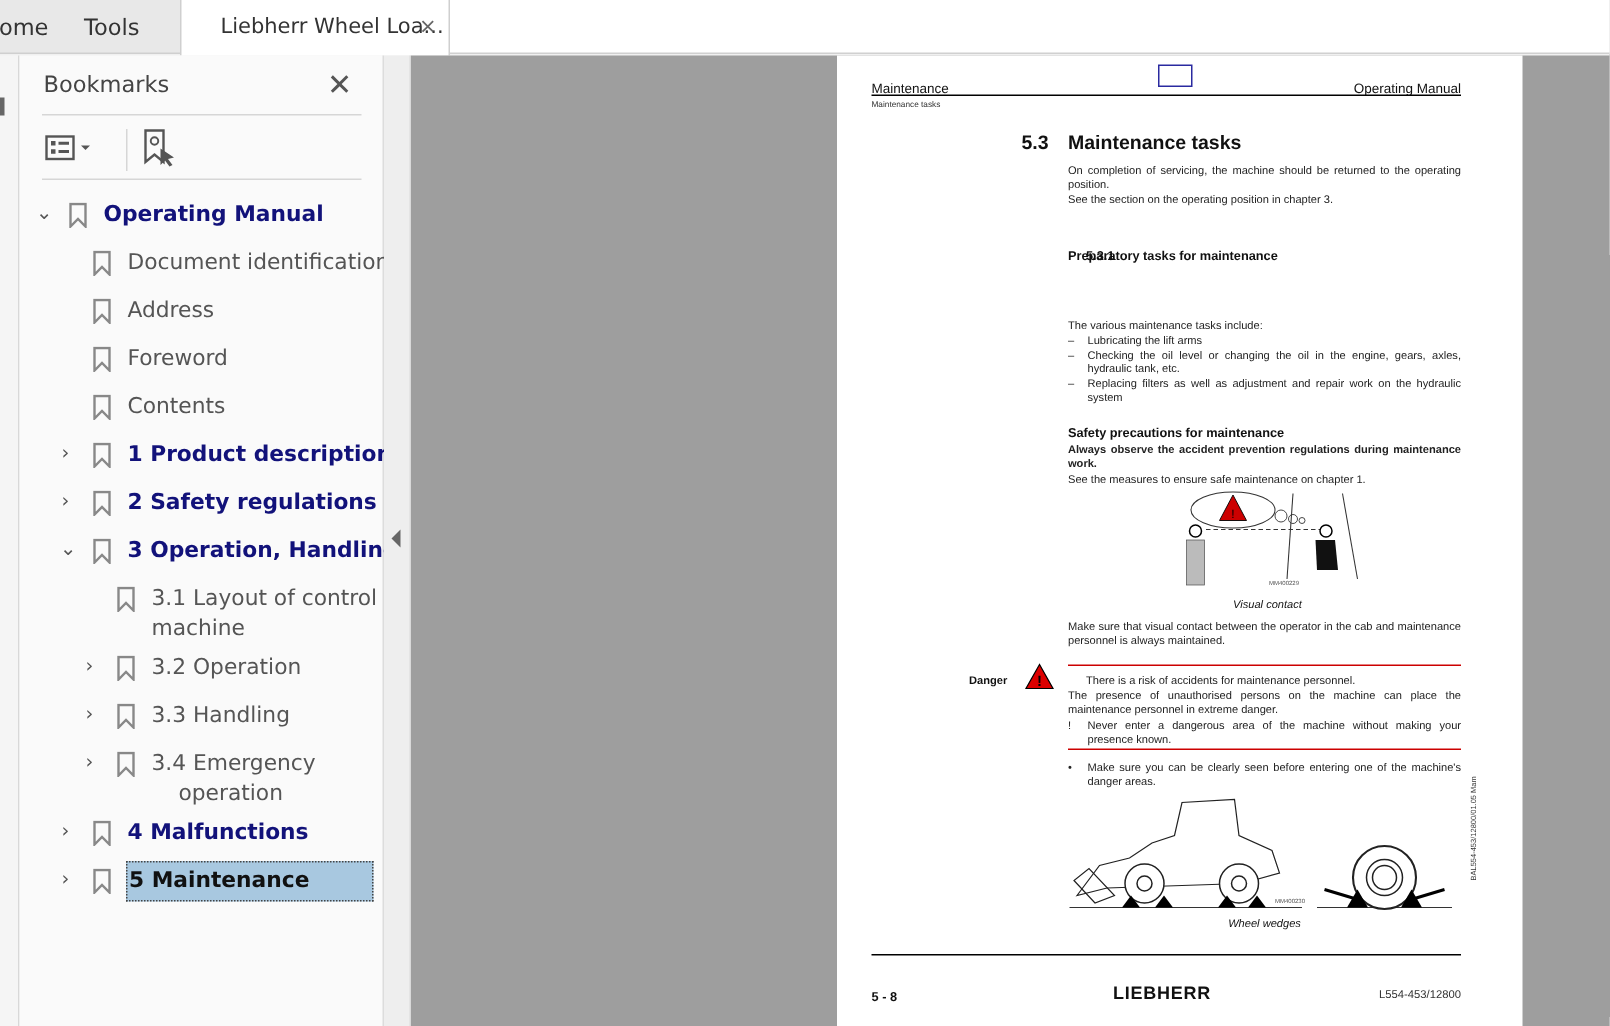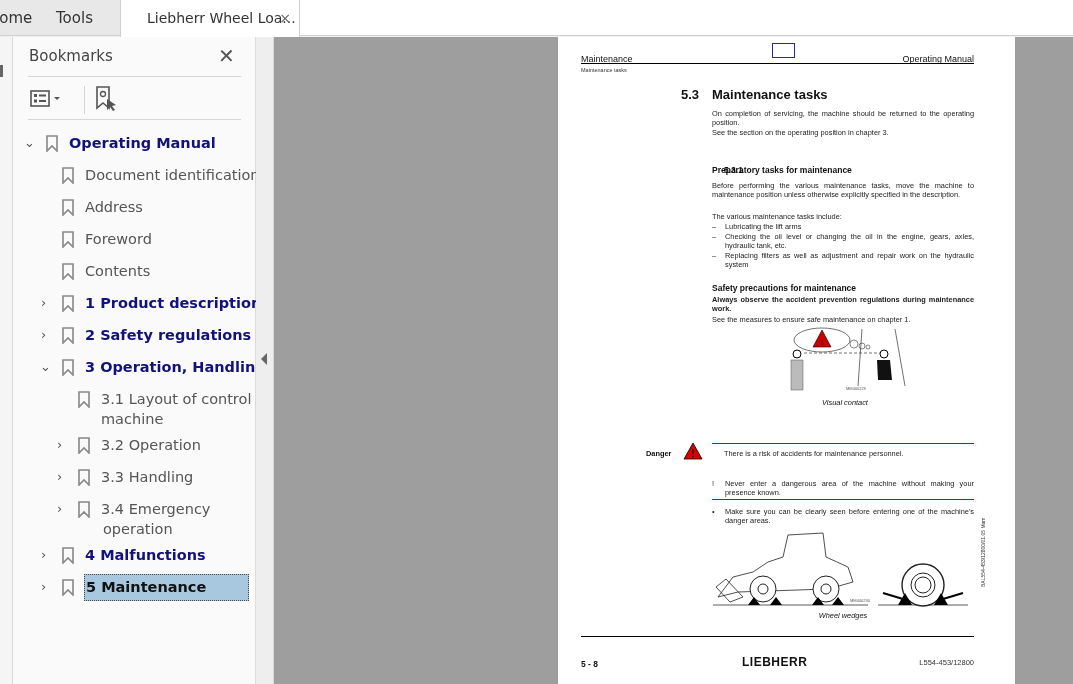--- a/index.html
+++ b/index.html
@@ -185,21 +185,21 @@
       </svg>
     <span class="lbl" style="left:77px;">3.3 Handling</span>
   </div>
 
   <div class="bm norm" style="left:11px; top:462px;">
     <span class="chev" style="left:33px;">›</span>
     <svg class="ribbon" style="left:54px;" viewBox="0 0 12 17">
         <path d="M1 1H11V16L6 11L1 16Z" fill="none" stroke="#888" stroke-width="1.6"></path>
       </svg>
     <span class="lbl" style="left:77px;">3.4 Emergency</span>
-    <span class="lbl" style="left:79px; top:20px;">operation</span>
+    <span class="lbl" style="left:95px; top:20px;">operation</span>
   </div>
 
   <div class="bm bold" style="left:11px; top:508px;">
     <span class="chev" style="left:17px;">›</span>
     <svg class="ribbon" style="left:38px;" viewBox="0 0 12 17">
         <path d="M1 1H11V16L6 11L1 16Z" fill="none" stroke="#888" stroke-width="1.6"></path>
       </svg>
     <span class="lbl" style="left:61px;">4 Malfunctions</span>
   </div>
 
@@ -224,21 +224,20 @@
     <div class="abs hdr-line"></div>
     <div class="abs hdr-sub">Maintenance tasks</div>
 
     <div class="abs h1num">5.3</div>
     <div class="abs h1">Maintenance tasks</div>
     <div class="abs txt" style="left:154px; top:72px; width:262px;">On completion of servicing, the machine should be returned to the operating position.</div>
     <div class="abs txt" style="left:154px; top:91px; width:262px;">See the section on the operating position in chapter 3.</div>
 
     <div class="abs h2num">5.3.1</div>
     <div class="abs h2">Preparatory tasks for maintenance</div>
-    <div class="abs txt" style="left:154px; top:144px; width:262px;">Before performing the various maintenance tasks, move the machine to maintenance position unless otherwise explicitly specified in the description.</div>
     <div class="abs txt" style="left:154px; top:175px; width:262px;">The various maintenance tasks include:</div>
     <div class="abs txt li" style="left:154px; top:185px; width:262px;"><span class="dash">–</span><span>Lubricating the lift arms</span></div>
     <div class="abs txt li" style="left:154px; top:195px; width:262px;"><span class="dash">–</span><span>Checking the oil level or changing the oil in the engine, gears, axles, hydraulic tank, etc.</span></div>
     <div class="abs txt li" style="left:154px; top:214px; width:262px;"><span class="dash">–</span><span>Replacing filters as well as adjustment and repair work on the hydraulic system</span></div>
 
     <div class="abs h3">Safety precautions for maintenance</div>
     <div class="abs txt" style="left:154px; top:258px; width:262px; font-weight:bold;">Always observe the accident prevention regulations during maintenance work.</div>
     <div class="abs txt" style="left:154px; top:278px; width:262px;">See the measures to ensure safe maintenance on chapter 1.</div>
 
     <svg class="abs" style="left:222px; top:287px;" width="130" height="72" viewBox="0 0 130 72">
@@ -251,28 +250,30 @@
       <line x1="24" y1="29" x2="100" y2="29" stroke="#333" stroke-width="0.7" stroke-dasharray="3,2"></line>
       <circle cx="17" cy="30" r="4" fill="#fff" stroke="#000"></circle>
       <rect x="11" y="36" width="12" height="30" fill="#bbb" stroke="#555" stroke-width="0.5"></rect>
       <line x1="82" y1="5" x2="78" y2="62" stroke="#333" stroke-width="0.7"></line>
       <line x1="115" y1="5" x2="125" y2="62" stroke="#333" stroke-width="0.7"></line>
       <circle cx="104" cy="30" r="4" fill="#fff" stroke="#000"></circle>
       <path d="M97 36 L110 36 L112 56 L98 56 Z" fill="#111"></path>
       <text x="66" y="66" font-size="4" fill="#555">MM400229</text>
     </svg>
     <div class="abs caption" style="left:222px; top:361px; width:130px;">Visual contact</div>
+    <div class="abs txt" style="left:154px; top:376px; width:262px;">Make sure that visual contact between the operator in the cab and maintenance personnel is always maintained.</div>
 
     <div class="abs danger-lbl">Danger</div>
     <svg class="abs" style="left:125px; top:405px;" width="20" height="18" viewBox="0 0 20 18">
       <polygon points="10,1 1,17 19,17" fill="#d00" stroke="#000" stroke-width="0.8"></polygon>
       <text x="10" y="15" font-size="10" font-weight="bold" text-anchor="middle" fill="#000">!</text>
     </svg>
     <div class="abs redline" style="top:406px;"></div>
     <div class="abs txt" style="left:154px; top:412px; width:262px;margin-left:12px;">There is a risk of accidents for maintenance personnel.</div>
+    <div class="abs txt" style="left:154px; top:422px; width:262px;">The presence of unauthorised persons on the machine can place the maintenance personnel in extreme danger.</div>
     <div class="abs txt li" style="left:154px; top:442px; width:262px;"><span class="dash">!</span><span>Never enter a dangerous area of the machine without making your presence known.</span></div>
     <div class="abs redline" style="top:462px;"></div>
     <div class="abs txt li" style="left:154px; top:470px; width:262px;"><span class="dash">•</span><span>Make sure you can be clearly seen before entering one of the machine's danger areas.</span></div>
 
     <svg class="abs" style="left:150px; top:490px;" width="270" height="82" viewBox="0 0 270 82">
       <line x1="5" y1="78" x2="160" y2="78" stroke="#333" stroke-width="0.8"></line>
       <path d="M10 70 L25 50 L45 45 L60 35 L75 30 L80 8 L115 6 L118 30 L140 40 L145 55 L120 62 L30 65 Z" fill="none" stroke="#222" stroke-width="0.8"></path>
       <path d="M8 60 L22 75 L35 70 L18 52 Z" fill="none" stroke="#222" stroke-width="0.8"></path>
       <circle cx="55" cy="62" r="13" fill="#fff" stroke="#222"></circle>
       <circle cx="55" cy="62" r="5" fill="none" stroke="#222"></circle>

